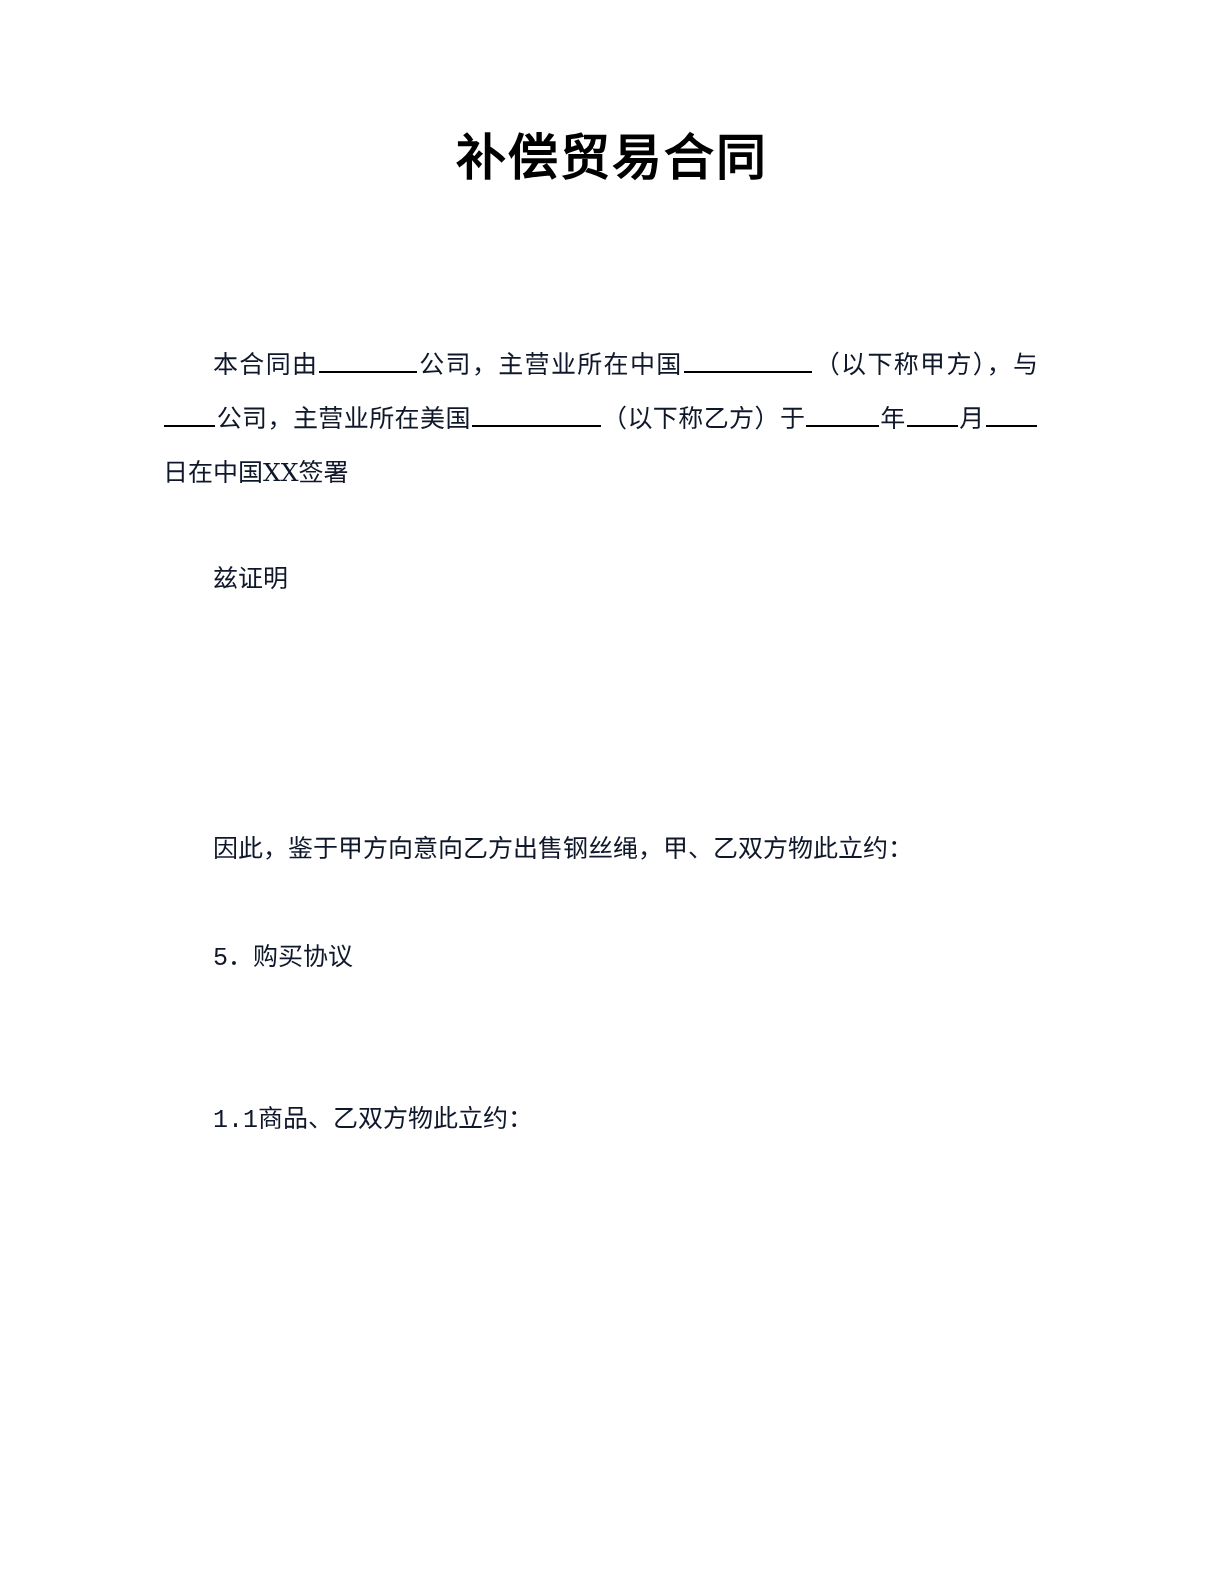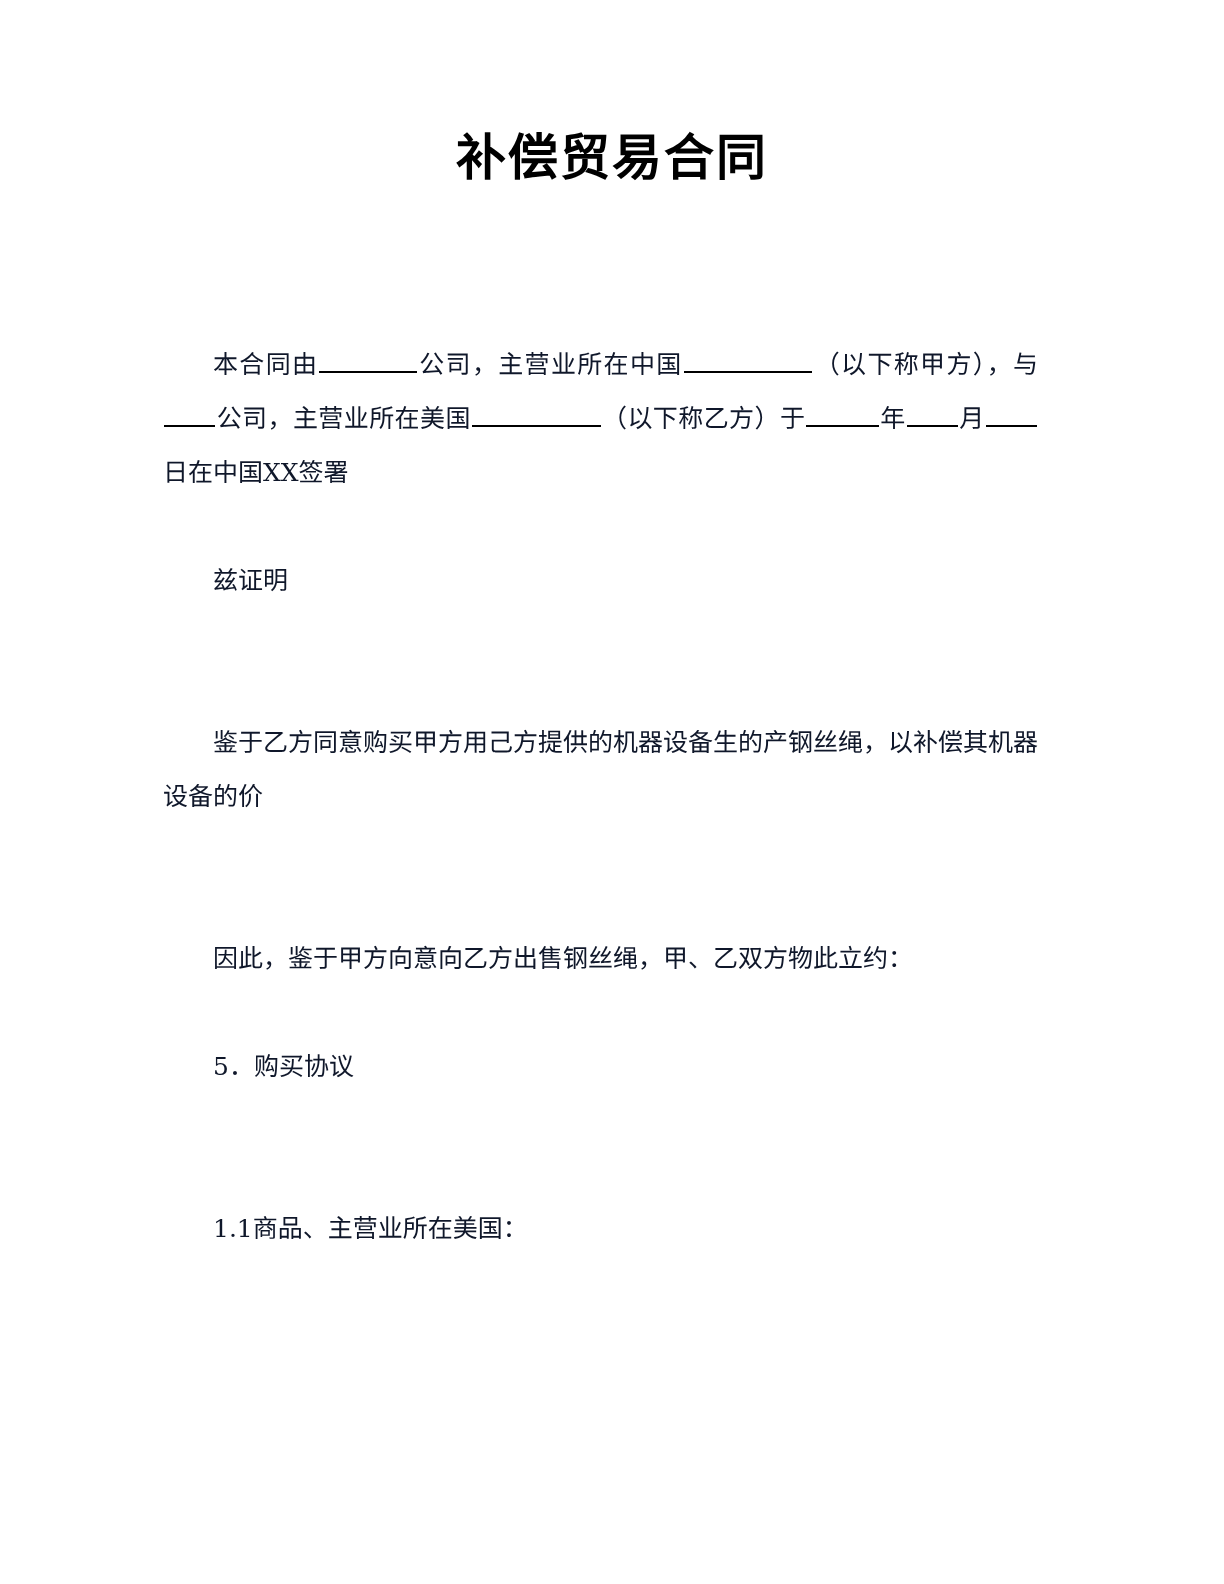--- a/index.html
+++ b/index.html
@@ -42,20 +42,21 @@
     font-size: 25px;
     line-height: 54px;
     text-align: justify;
     text-justify: inter-ideograph;
     margin: 0 0 0 0;
     color: #0f172a;
     white-space: normal;
   }
   .para + .para {
     margin-top: 0;
+    font-family: Liberation Mono, monospace;
   }
   .spacer-para {
     height: 54px;
   }
   .indent {
     text-indent: 2em;
   }
   .blank {
     display: inline-block;
     border-bottom: 2px solid #000000;
@@ -81,35 +82,34 @@
 
     <p class="para spacer-para"></p>
 
     <p class="para indent">兹证明</p>
 
     <p class="para spacer-para"></p>
 
 
     <p class="para spacer-para"></p>
 
-    <p class="para indent">鉴于乙方同意购买甲方用己方提供的机器设备生的产钢丝绳，以补偿其机器设备的价</p>
 
     <p class="para spacer-para"></p>
 
 
     <p class="para spacer-para"></p>
 
     <p class="para indent">因此，鉴于甲方向意向乙方出售钢丝绳，甲、乙双方物此立约：</p>
 
     <p class="para spacer-para"></p>
 
     <p class="para indent">5．购买协议</p>
 
     <p class="para spacer-para"></p>
 
 
     <p class="para spacer-para"></p>
 
-    <p class="para indent">1.1商品、主营业所在美国：</p>
+    <p class="para indent">1.1商品、乙双方物此立约：</p>
 
   </div>
 
 </div>
 
 </body></html>

